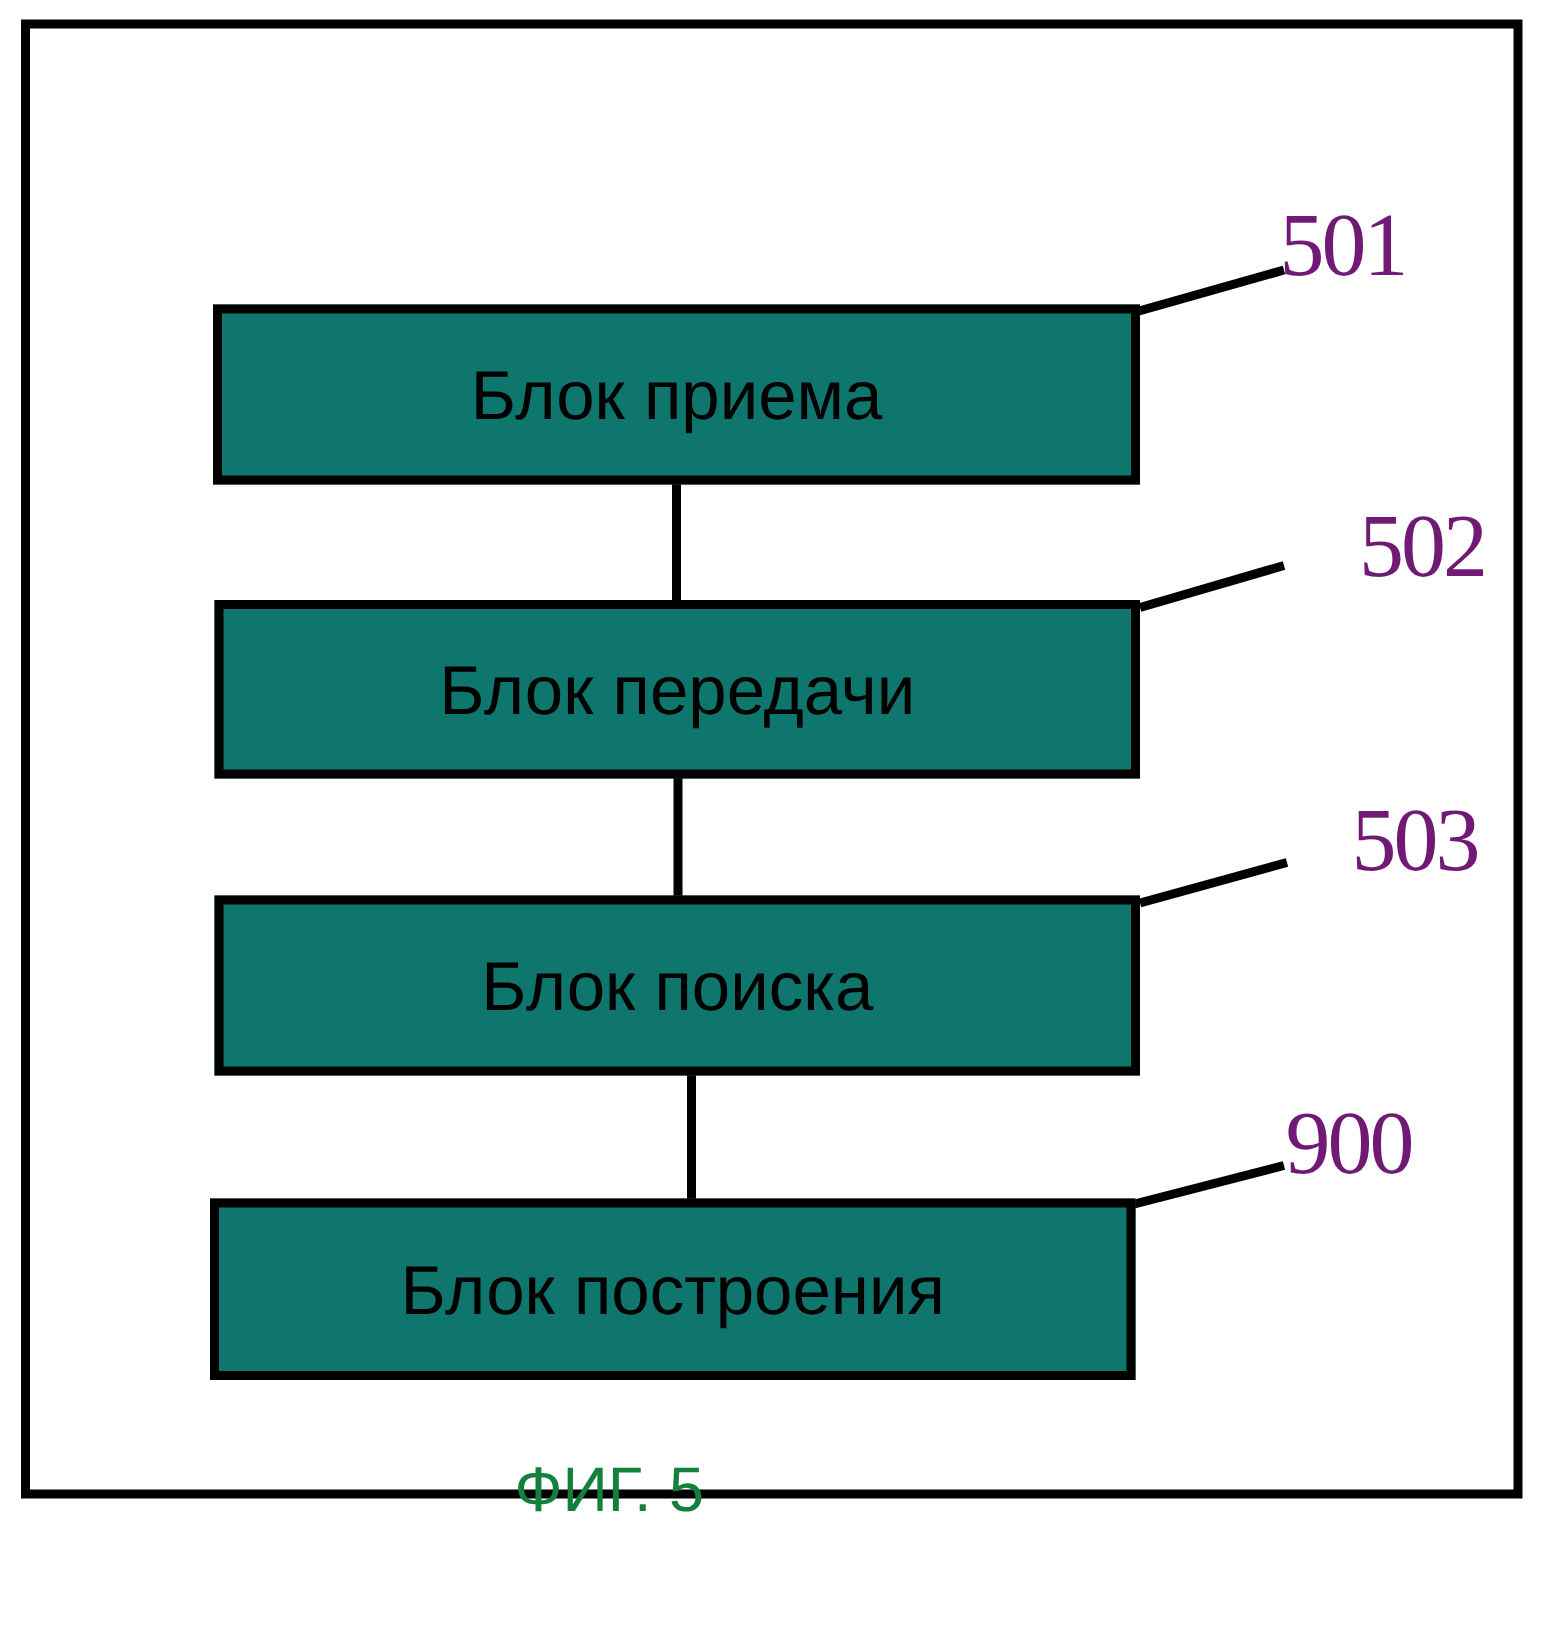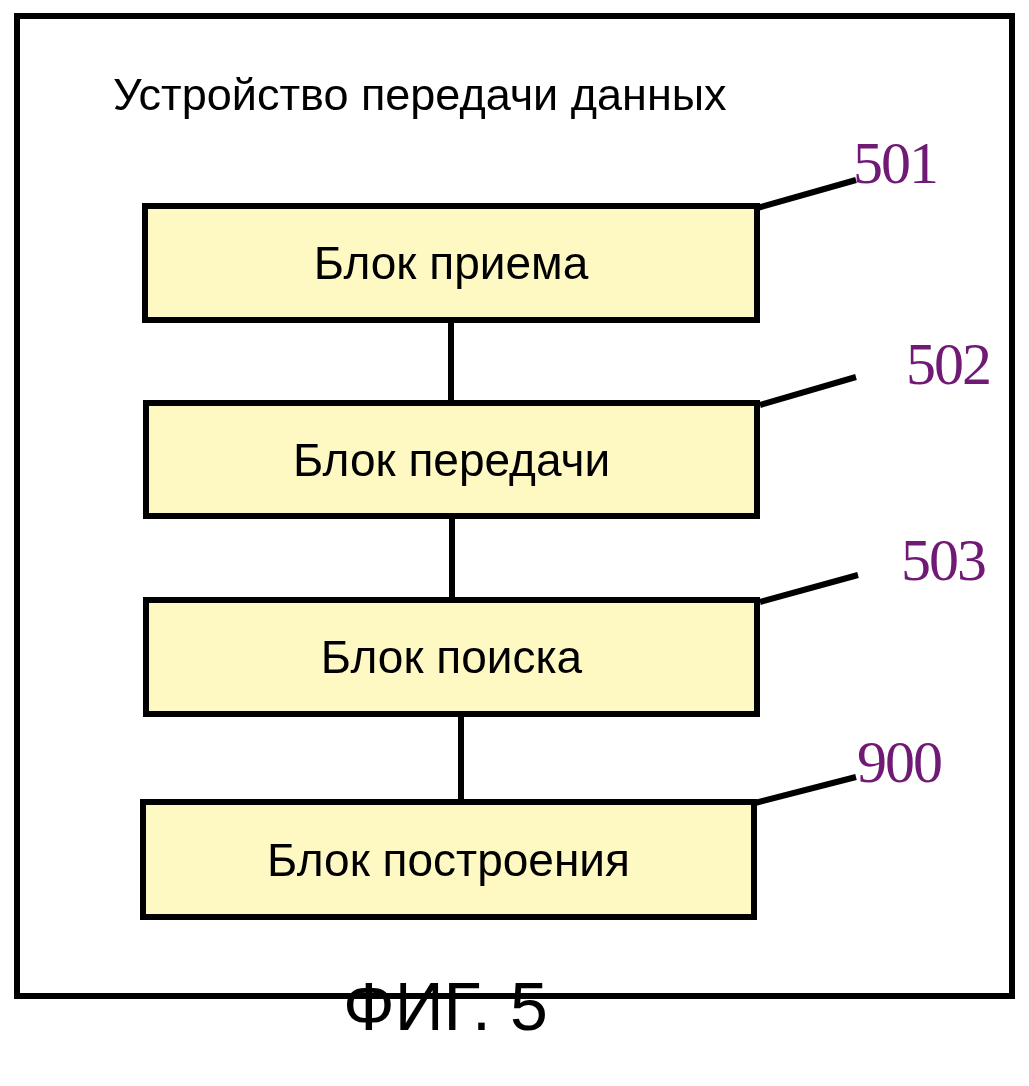--- a/index.html
+++ b/index.html
@@ -40,21 +40,21 @@
     left: 0;
     top: 0;
     width: 1029px;
     height: 1086px;
     pointer-events: none;
   }
   .block {
     position: absolute;
     border: 6px solid #000000;
     box-sizing: border-box;
-    background: #fef9c3;
+    background: #0f766e;
     display: flex;
     align-items: center;
     justify-content: center;
     font-size: 46px;
     line-height: 1;
     white-space: nowrap;
   }
   #block-1 { left: 142px; top: 203px; width: 618px; height: 120px; }
   #block-2 { left: 143px; top: 400px; width: 617px; height: 119px; }
   #block-3 { left: 143px; top: 597px; width: 617px; height: 120px; }
@@ -69,44 +69,43 @@
     color: #701a75;
   }
   #ref-1 { left: 853px; top: 133px; }
   #ref-2 { left: 862px; top: 334px; margin-left: 44px; }
   #ref-3 { left: 860px; top: 530px; margin-left: 41px; }
   #ref-4 { left: 857px; top: 732px; }
   .figure-caption {
     position: absolute;
     left: 343px;
     top: 972px;
-    font-size: 68px;
+    font-size: 42px;
     line-height: 1;
     white-space: nowrap;
-    color: #000000;
+    color: #15803d;
   }
 </style>
 </head>
 <body>
 
 <div class="stage">
 
   <svg class="lines-layer" viewBox="0 0 1029 1086" xmlns="http://www.w3.org/2000/svg">
     <line x1="451" y1="320" x2="451" y2="403" stroke="#000000" stroke-width="6"></line>
     <line x1="452" y1="517" x2="452" y2="600" stroke="#000000" stroke-width="6"></line>
     <line x1="461" y1="714" x2="461" y2="801" stroke="#000000" stroke-width="6"></line>
     <line x1="757" y1="208" x2="856" y2="180" stroke="#000000" stroke-width="6"></line>
     <line x1="760" y1="405" x2="856" y2="377" stroke="#000000" stroke-width="6"></line>
     <line x1="760" y1="602" x2="858" y2="575" stroke="#000000" stroke-width="6"></line>
     <line x1="755" y1="803" x2="856" y2="777" stroke="#000000" stroke-width="6"></line>
   </svg>
 
   <div class="frame"></div>
 
-  <div class="diagram-title">Устройство передачи данных</div>
 
   <div class="block" id="block-1">
     <span>Блок приема</span>
   </div>
   <div class="block" id="block-2">
     <span>Блок передачи</span>
   </div>
   <div class="block" id="block-3">
     <span>Блок поиска</span>
   </div>

